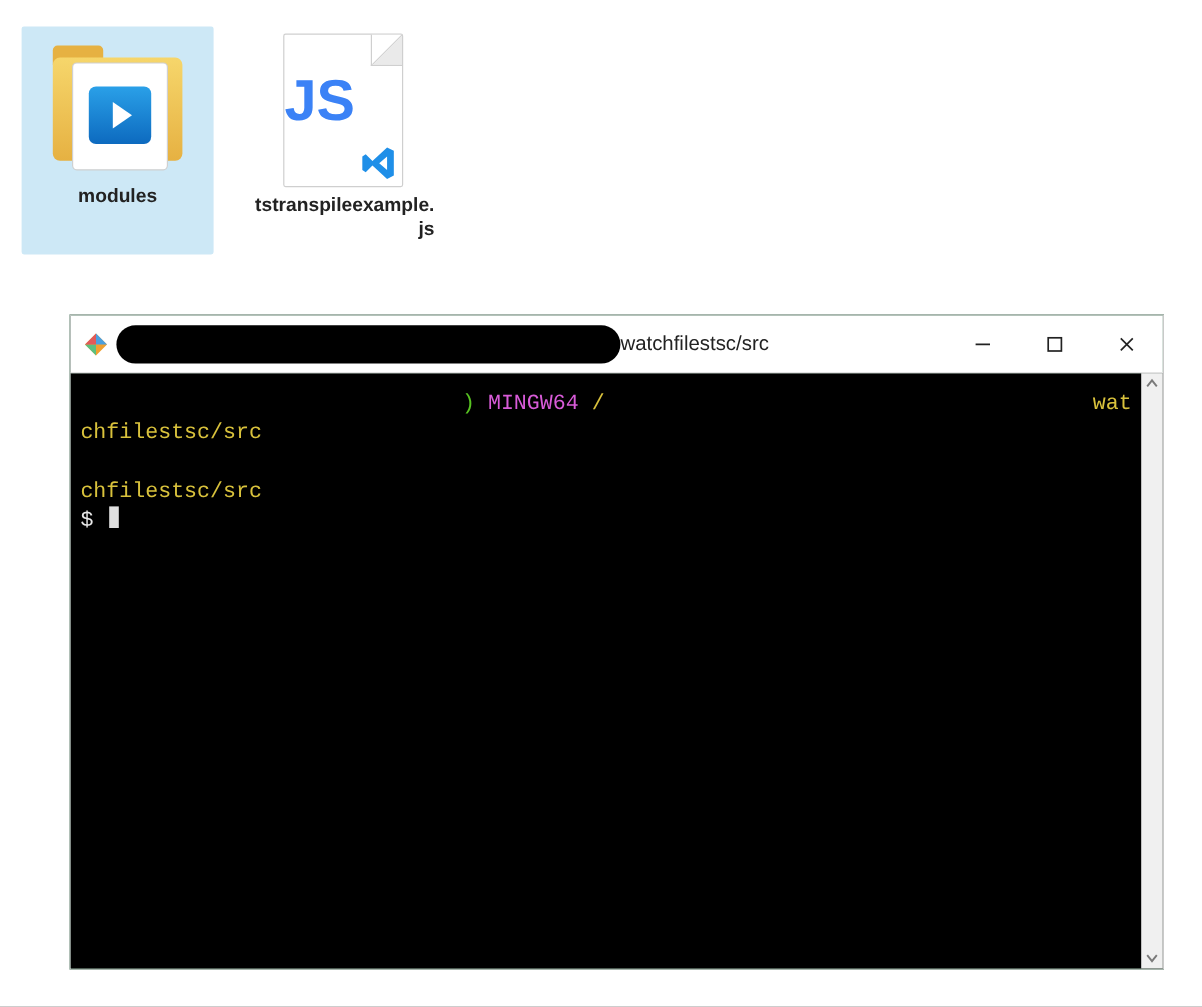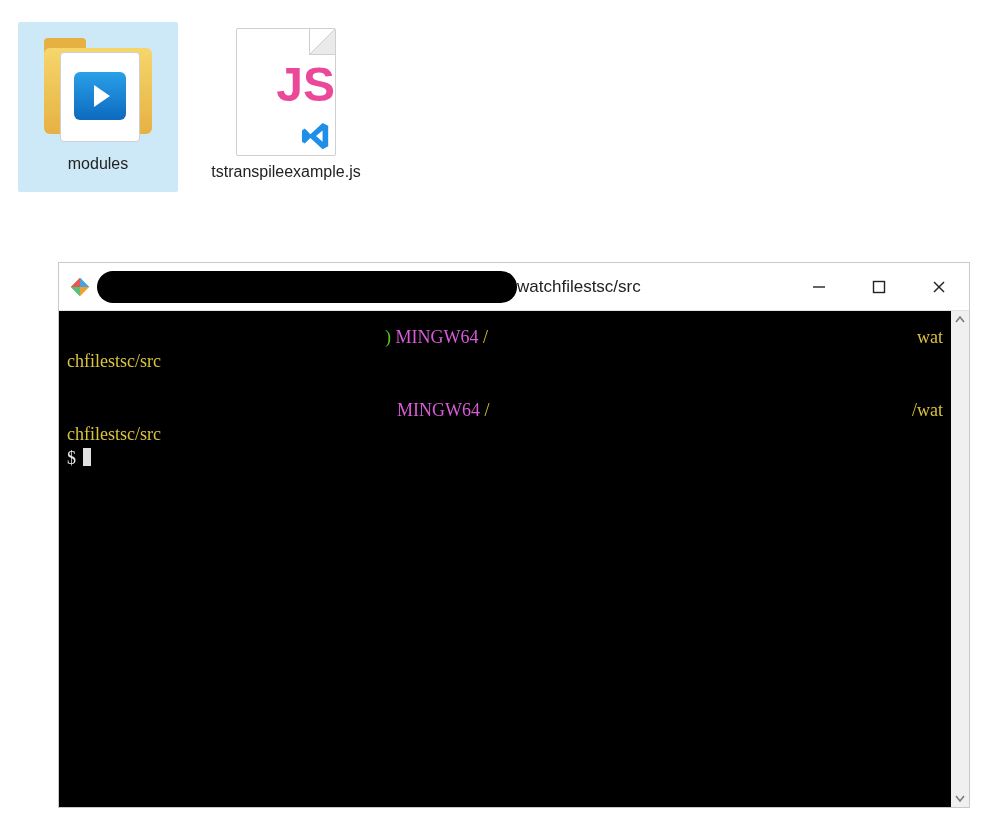--- a/index.html
+++ b/index.html
@@ -27,23 +27,24 @@
     padding: 6px 4px 10px 4px;
     border-radius: 2px;
   }
   .file-item.selected {
     background: #cde8f6;
   }
   .file-label {
     margin-top: 6px;
     font-size: 16px;
     color: #222;
-    text-align: left;
+    text-align: right;
     line-height: 1.25;
     word-break: break-all;
+    font-weight: bold;
   }
 
   
   .folder-icon {
     width: 120px; height: 120px;
     position: relative;
   }
   .folder-back {
     position: absolute; left: 6px; top: 20px;
     width: 108px; height: 86px;
@@ -88,23 +89,23 @@
   }
   .page-corner {
     position: absolute; top: 0; right: 0;
     width: 26px; height: 26px;
     background: linear-gradient(135deg,#ffffff 0 48%, #cfcfcf 50%, #eaeaea 52% 100%);
     border-left: 1px solid #cfcfcf;
     border-bottom: 1px solid #cfcfcf;
   }
   .js-label {
     position:absolute; left:0; right:0; top:28px;
-    text-align:right;
+    text-align:left;
     font-size: 48px; font-weight: 800;
-    color: #ec4899;
+    color: #3b82f6;
     font-family: Arial, sans-serif;
   }
   .vscode-badge {
     position:absolute; right:4px; bottom:4px;
     width:30px; height:30px;
   }
   .vscode-badge svg { width:100%; height:100%; }
 
   .ts-video-tile {
     position:absolute; left:14px; top:28px;
@@ -169,21 +170,21 @@
   .win-btn svg { stroke:#222; }
 
   .terminal-body {
     flex:1;
     display:flex;
     background:#000;
   }
   .terminal-content {
     flex:1;
     padding: 14px 8px 8px 8px;
-    font-family: Liberation Serif, serif;
+    font-family: Liberation Mono, monospace;
     font-size: 18px;
     line-height: 1.35;
     color:#e0e0e0;
     position:relative;
     overflow:hidden;
   }
   .terminal-scrollbar {
     width: 18px;
     background:#f0f0f0;
     position:relative;
@@ -288,24 +289,20 @@
     <div class="terminal-content">
 
       <div class="prompt-row">
         <span><span class="t-green" style="margin-left:318px;">)</span> <span class="t-magenta">MINGW64</span> <span class="t-yellow">/</span></span>
         <span class="t-yellow">wat</span>
       </div>
       <div class="cmd-line"><span class="t-yellow">chfilestsc/src</span></div>
 
       <div class="cmd-line">&nbsp;</div>
 
-      <div class="prompt-row">
-        <span><span style="margin-left:330px;"></span><span class="t-magenta">MINGW64</span> <span class="t-yellow">/</span></span>
-        <span class="t-yellow">/wat</span>
-      </div>
       <div class="cmd-line"><span class="t-yellow">chfilestsc/src</span></div>
       <div class="cmd-line"><span class="t-white">$ </span><span class="cursor"></span></div>
 
     </div>
     <div class="terminal-scrollbar">
       <div class="scroll-arrow up">
         <svg width="10" height="10">
             <polyline points="1,7 5,2 9,7" fill="none" stroke="#7a7a7a" stroke-width="1.6"></polyline>
           </svg>
       </div>

